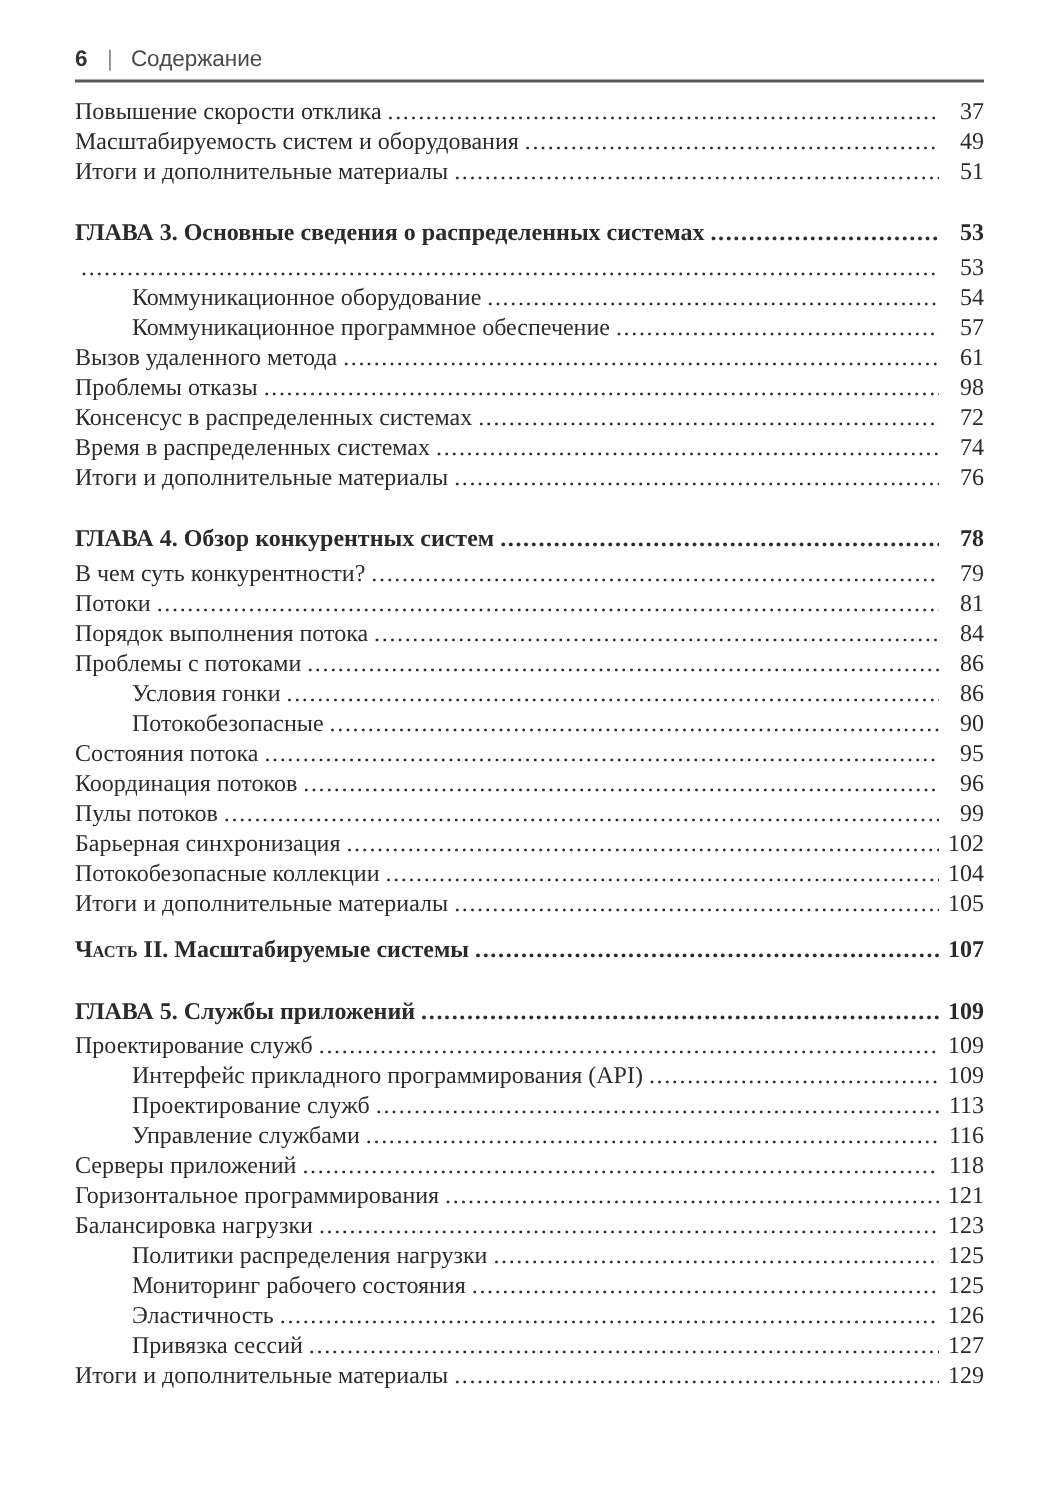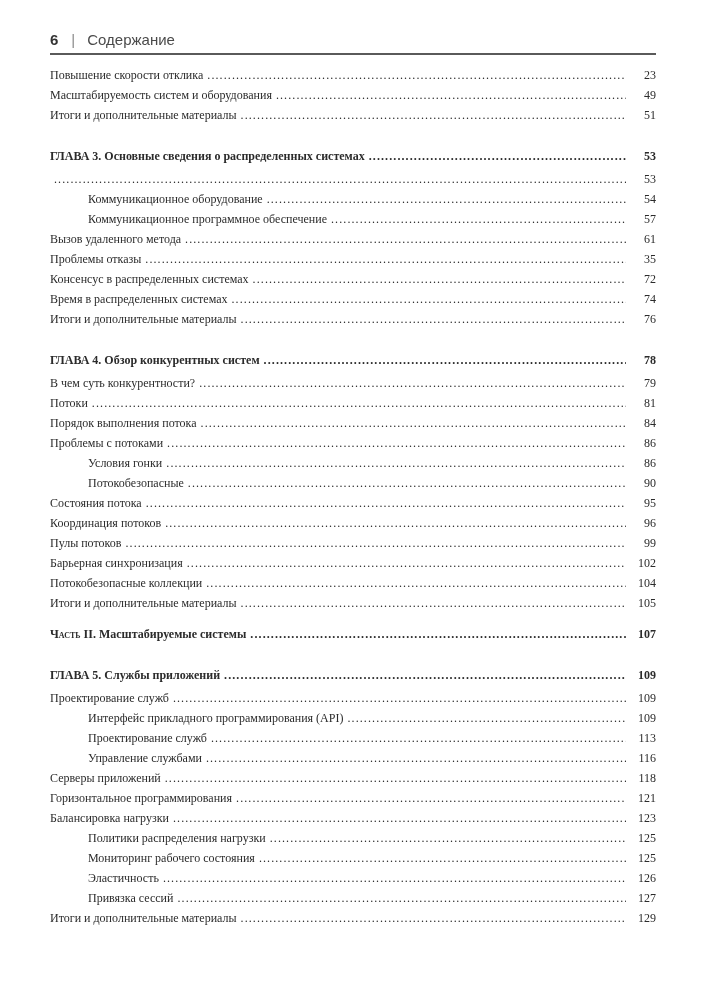--- a/index.html
+++ b/index.html
@@ -38,21 +38,21 @@
   .rule {
     margin-top: 4px;
     border-bottom: 2px solid var(--rule, #5a5a5a);
   }
   .toc {
     margin-top: 10px;
   }
   .row {
     display: flex;
     align-items: baseline;
-    font-size: 12px;
+    font-size: 16px;
     line-height: 20px;
     white-space: nowrap;
   }
   .row .title {
     flex-shrink: 0;
     white-space: nowrap;
   }
   .row.sub .title {
     padding-left: 38px;
   }
@@ -90,21 +90,21 @@
   <header class="page-header">
     <span class="pg-num">6</span>
     <span class="sep">|</span>
     <span class="pg-title">Содержание</span>
   </header>
   <div class="rule"></div>
   <main class="toc" id="toc">
       <div class="row item">
         <span class="title">Повышение скорости отклика</span>
         <span class="leader">................................................................................................................................................................................................................................................</span>
-        <span class="pagenum">23</span>
+        <span class="pagenum">37</span>
       </div>
       <div class="row item">
         <span class="title">Масштабируемость систем и оборудования</span>
         <span class="leader">................................................................................................................................................................................................................................................</span>
         <span class="pagenum">49</span>
       </div>
       <div class="row item">
         <span class="title">Итоги и дополнительные материалы</span>
         <span class="leader">................................................................................................................................................................................................................................................</span>
         <span class="pagenum">51</span>
@@ -129,21 +129,21 @@
         <span class="pagenum">57</span>
       </div>
       <div class="row item">
         <span class="title">Вызов удаленного метода</span>
         <span class="leader">................................................................................................................................................................................................................................................</span>
         <span class="pagenum">61</span>
       </div>
       <div class="row item">
         <span class="title">Проблемы отказы</span>
         <span class="leader">................................................................................................................................................................................................................................................</span>
-        <span class="pagenum">35</span>
+        <span class="pagenum">98</span>
       </div>
       <div class="row item">
         <span class="title">Консенсус в распределенных системах</span>
         <span class="leader">................................................................................................................................................................................................................................................</span>
         <span class="pagenum">72</span>
       </div>
       <div class="row item">
         <span class="title">Время в распределенных системах</span>
         <span class="leader">................................................................................................................................................................................................................................................</span>
         <span class="pagenum">74</span>

